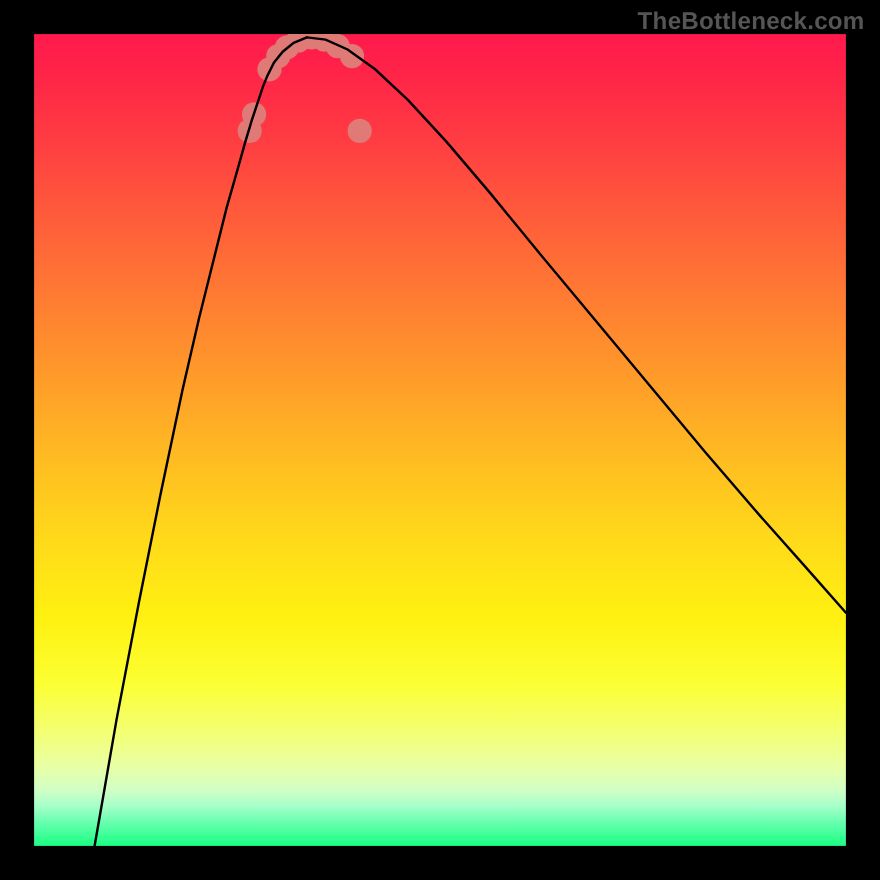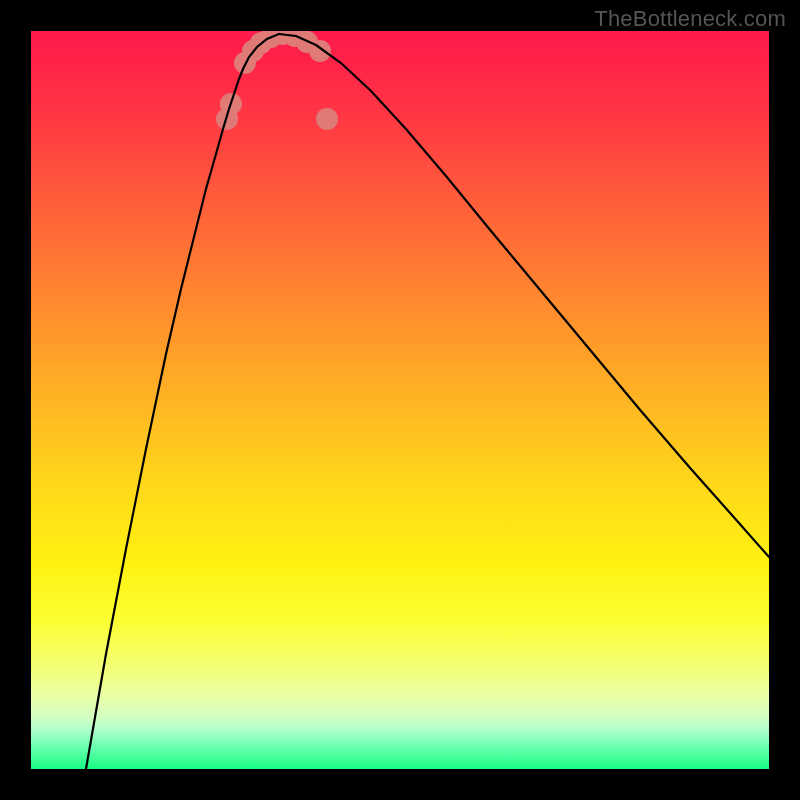--- a/index.html
+++ b/index.html
@@ -49,21 +49,21 @@
       #6affb0 97%,
       #19ff83 100%
     );
   }
   .watermark {
     position: absolute;
     top: 6px;
     right: 14px;
     color: #555;
     font-size: 22px;
-    font-weight: 400;
+    font-weight: 700;
     letter-spacing: 0.2px;
     user-select: none;
     text-align: center;
   }
   svg.curves {
     position: absolute;
     inset: 0;
   }
 </style>
 </head>

